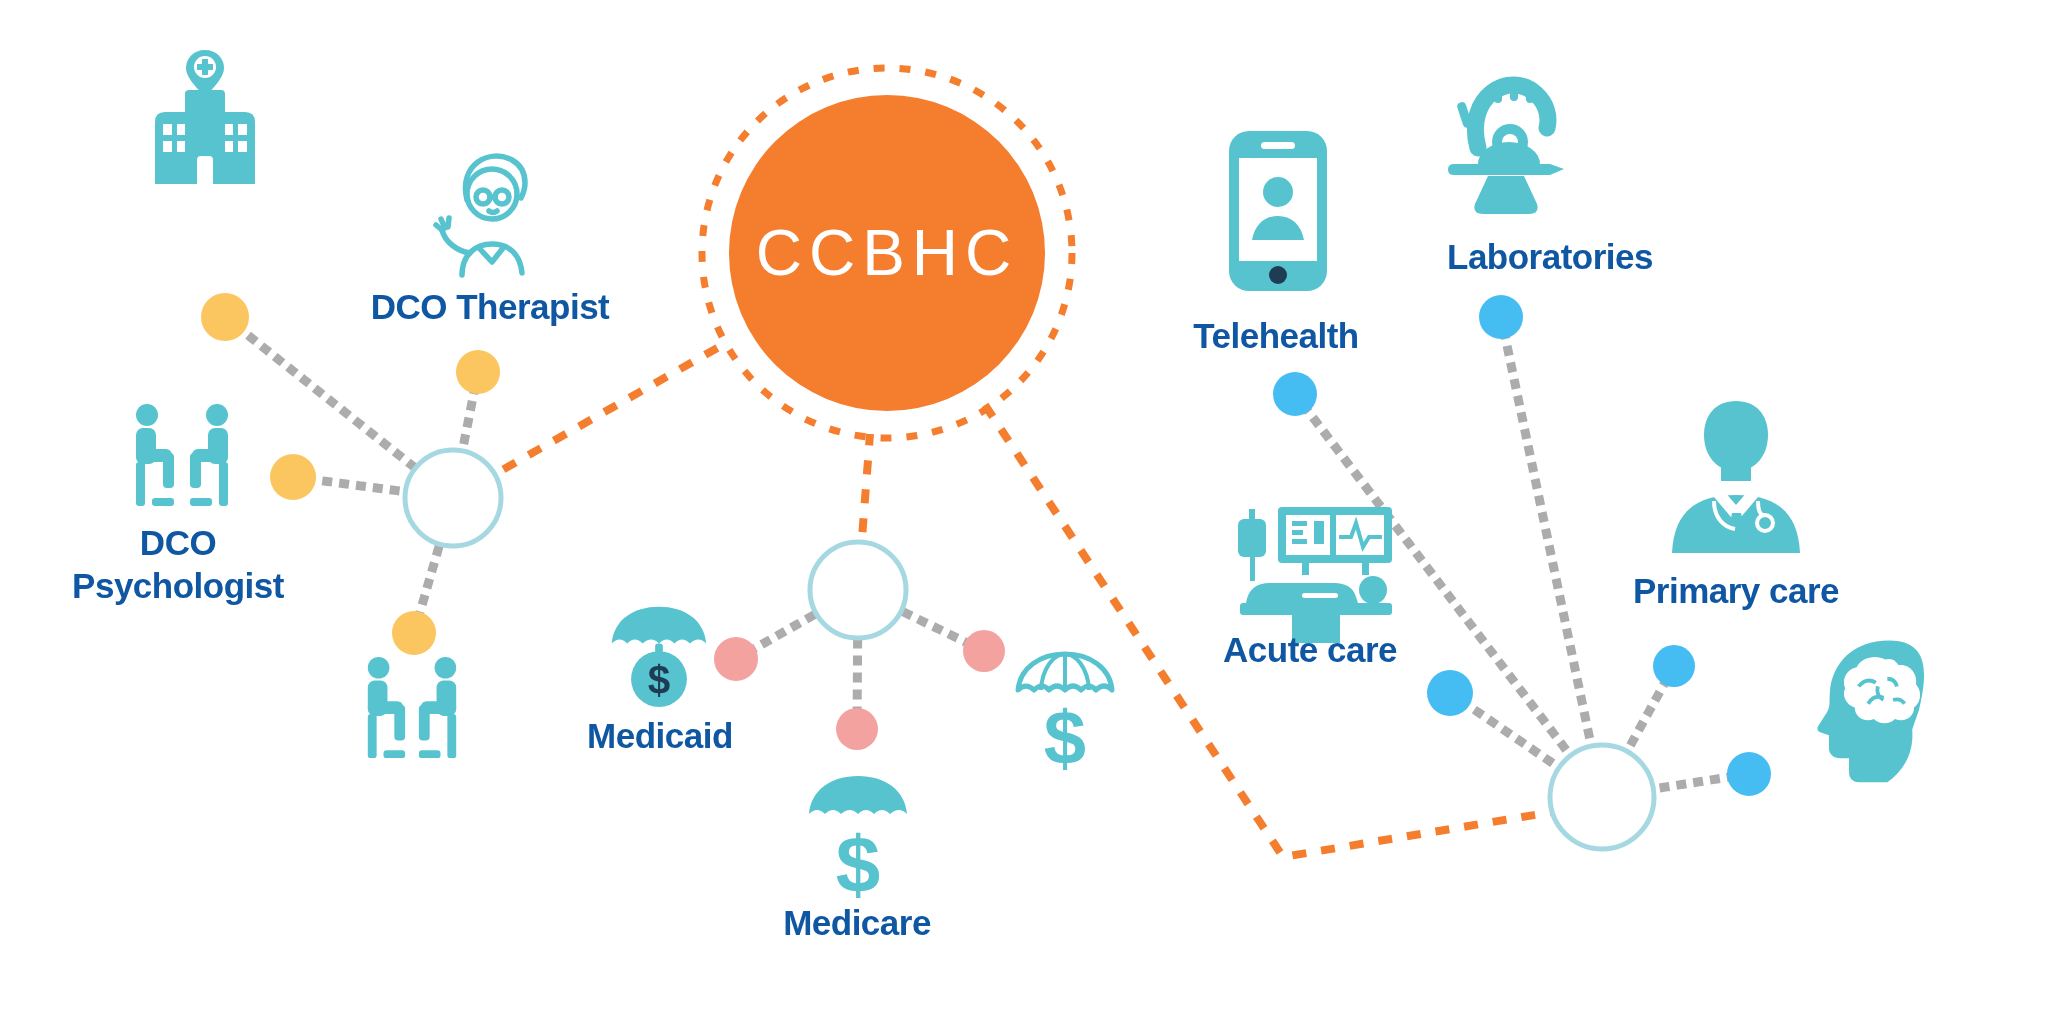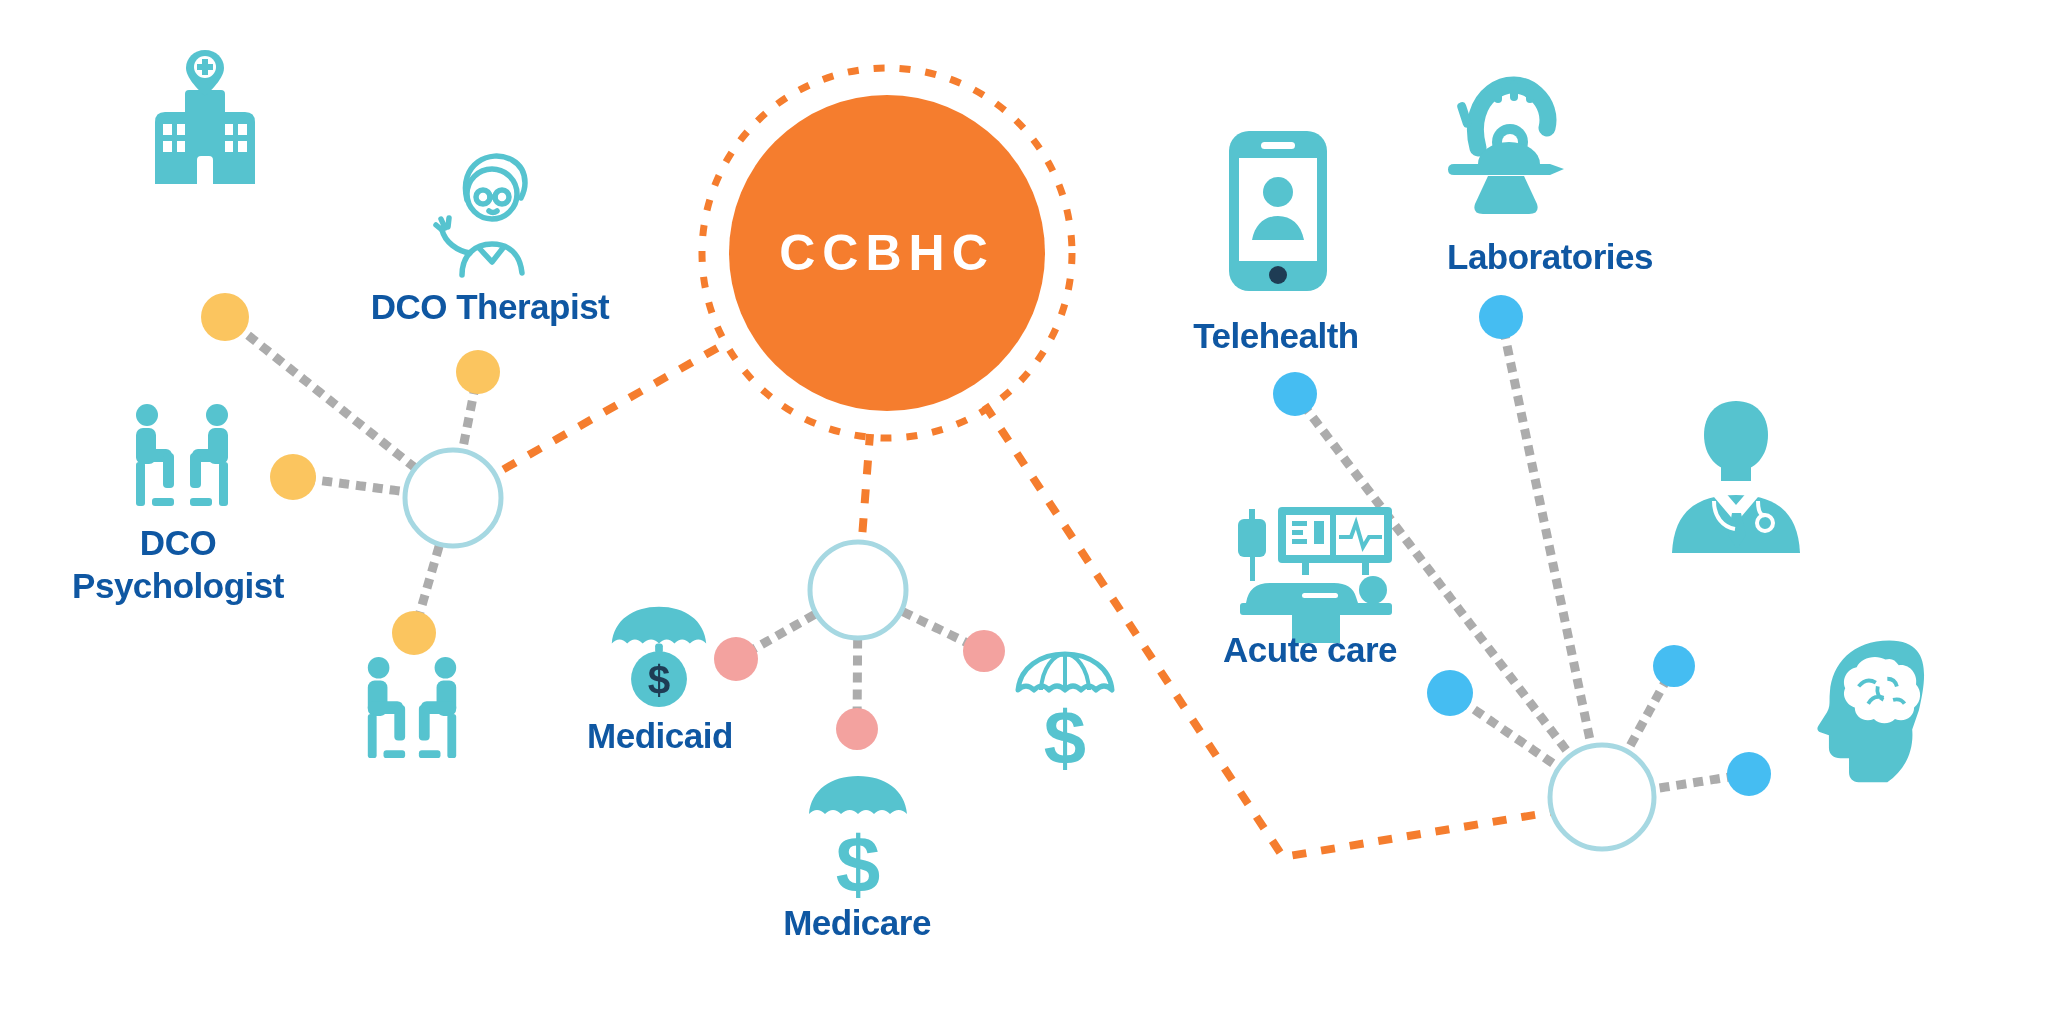--- a/index.html
+++ b/index.html
@@ -6,21 +6,21 @@
   body{width:2048px;height:1032px;overflow:hidden;background:var(--background,#fff);
        font-family:"Liberation Sans",sans-serif}
   .canvas{position:relative;width:2048px;height:1032px;background:var(--background,#fff)}
   .wires{position:absolute;left:0;top:0}
   .label{position:absolute;transform:translateX(-50%);text-align:center;
          color:var(--navy-text,#0F57A2);font-weight:bold;font-size:35px;line-height:43px;
          letter-spacing:-0.5px}
   .nowrap{white-space:nowrap}
   .icon{position:absolute}
   .ccbhc-label{position:absolute;transform:translate(-50%,-50%);color:var(--ccbhc-text,#fff);
-         font-weight:bold;font-size:50px;letter-spacing:7px;white-space:nowrap}
+         font-weight:normal;font-size:64px;letter-spacing:7px;white-space:nowrap}
   
   .f-teal{fill:var(--teal)}
   .f-white{fill:#fff}
   .f-orange{fill:var(--orange)}
   .f-yellow{fill:var(--yellow)}
   .f-pink{fill:var(--pink)}
   .f-blue{fill:var(--blue)}
   .f-sym{fill:var(--symbol-dark,#1E3C54)}
   .t-teal{fill:var(--teal);font-family:"Liberation Sans",sans-serif}
   .s-teal{stroke:var(--teal);fill:none}
@@ -272,15 +272,16 @@
 
   <div class="label nowrap" style="left:857px;top:901px">Medicare</div>
 
 
   <div class="label nowrap" style="left:1276px;top:314px">Telehealth</div>
 
   <div class="label nowrap" style="left:1550px;top:235px">Laboratories</div>
 
   <div class="label nowrap" style="left:1310px;top:628px">Acute care</div>
 
+  <div class="label nowrap" style="left:1736px;top:569px">Primary care</div>
 
 
 </div>
 
 </body></html>

